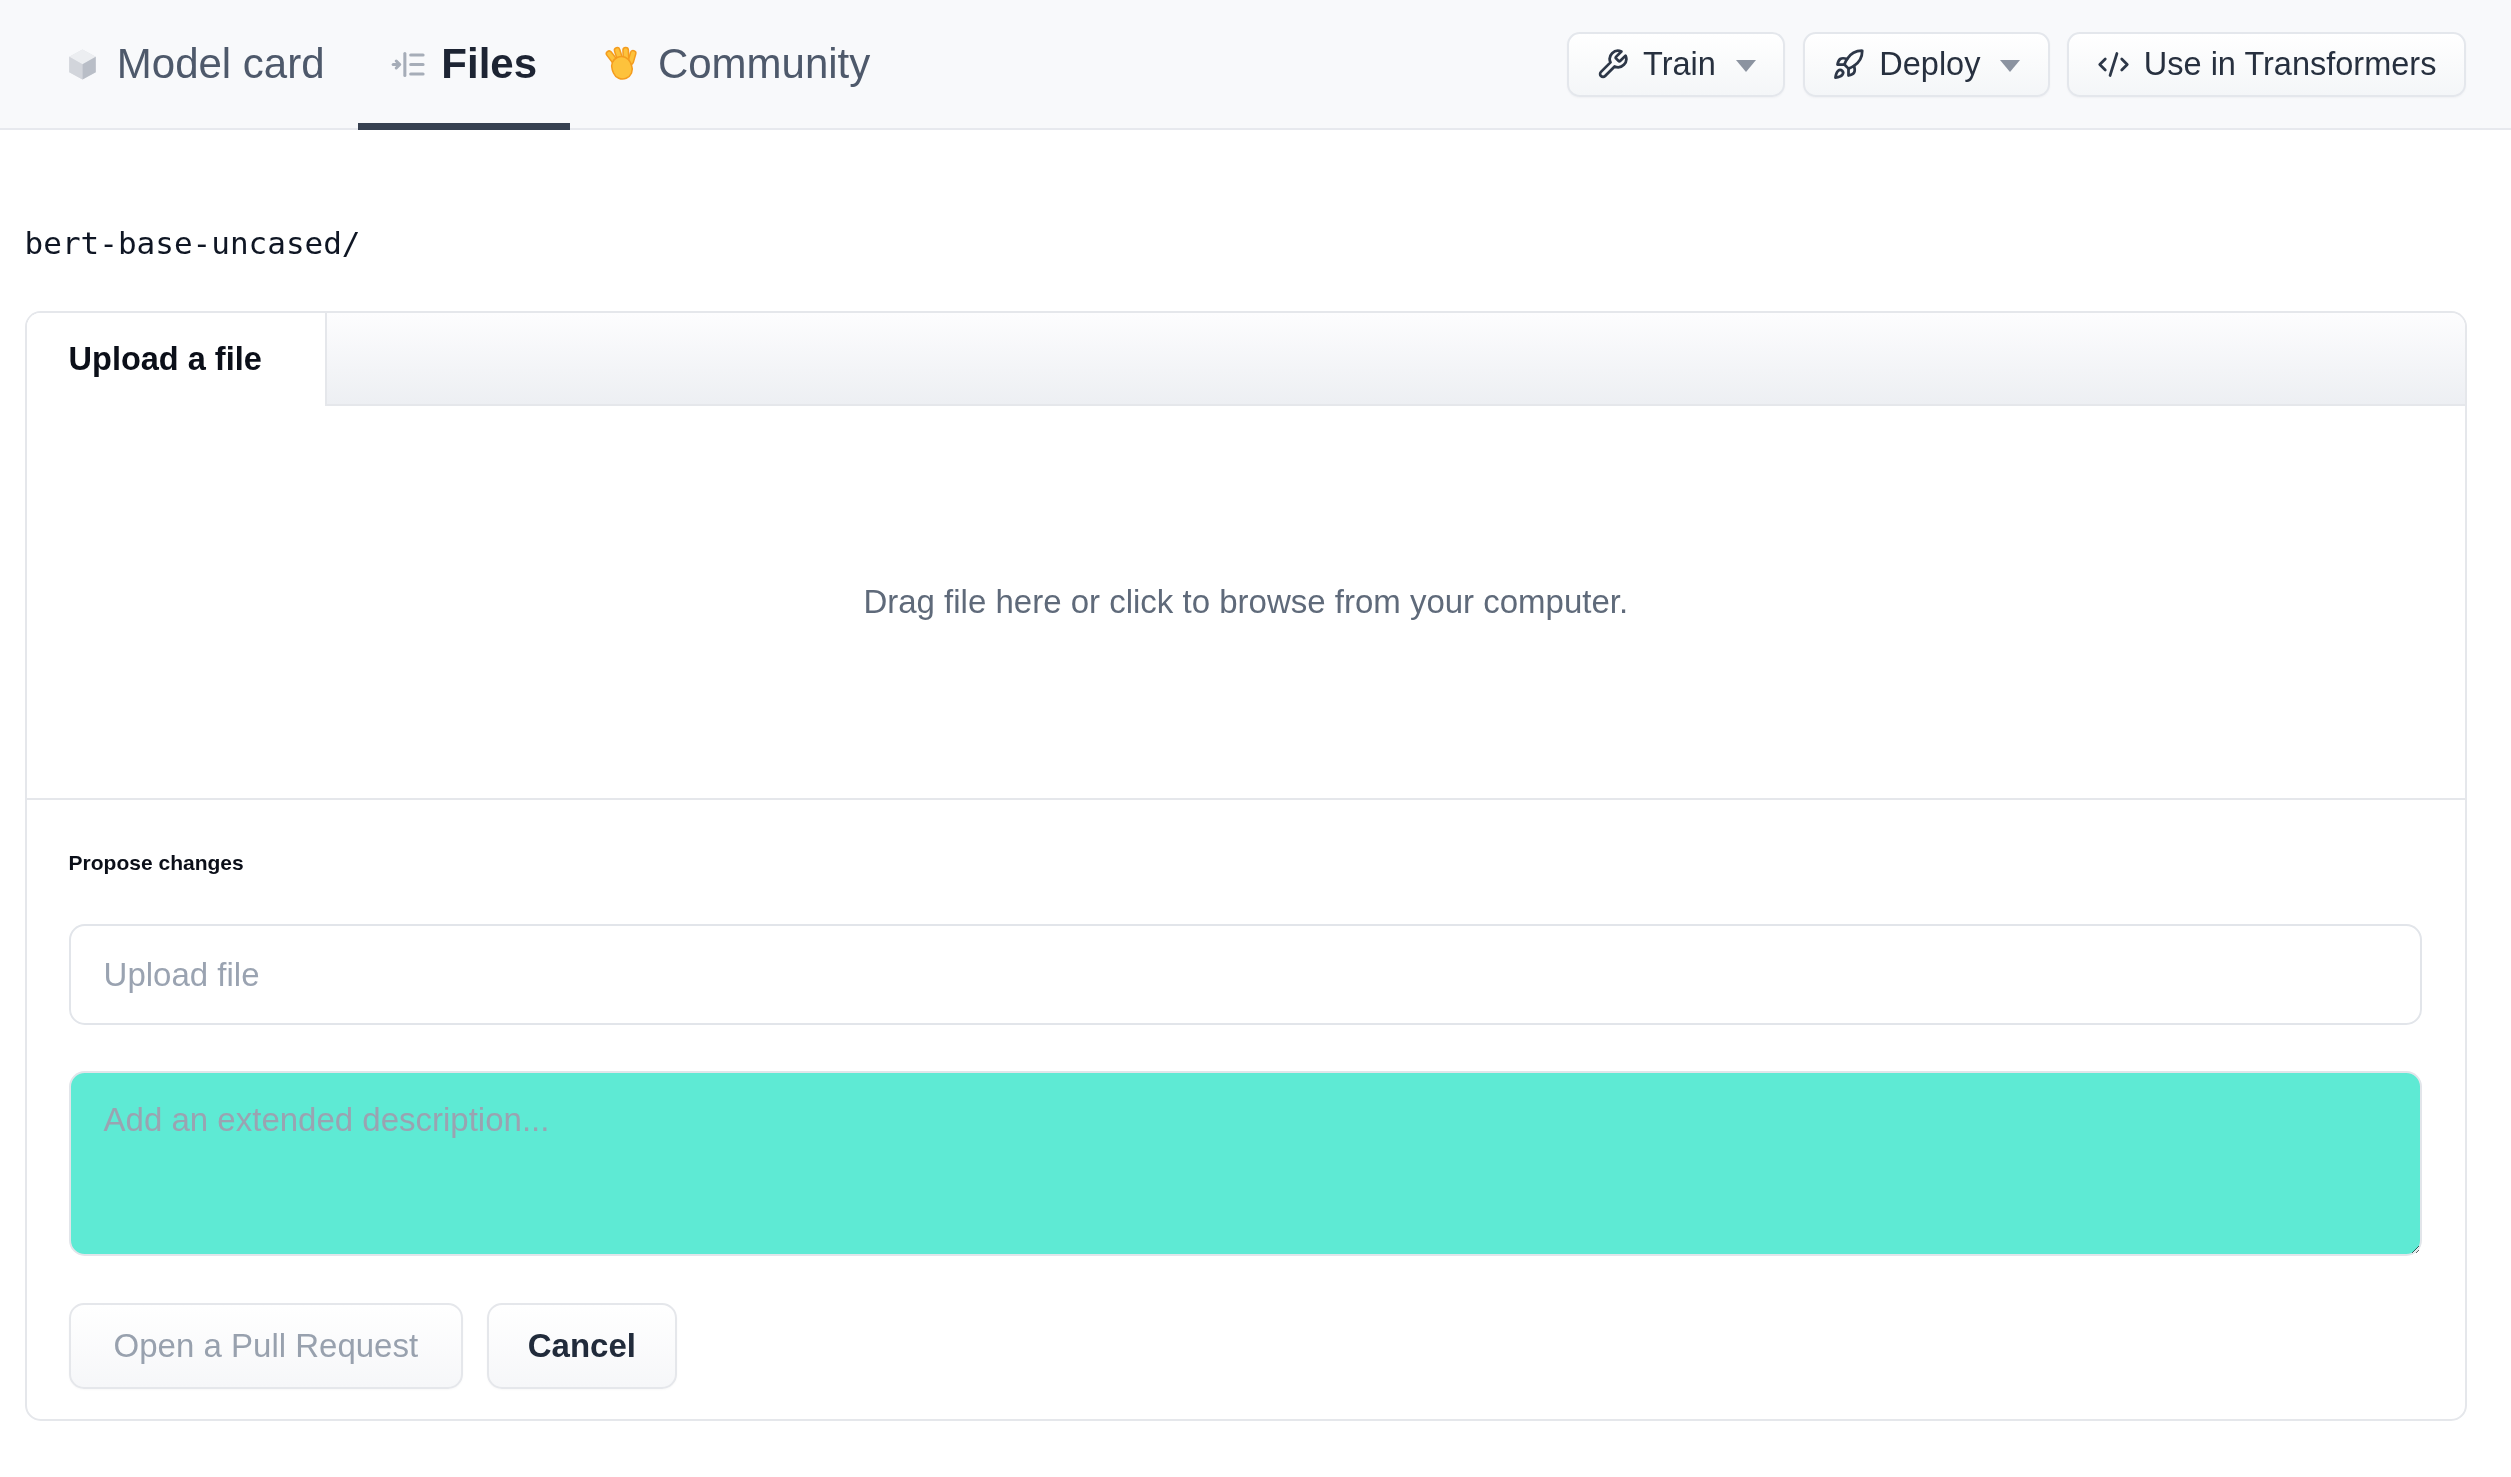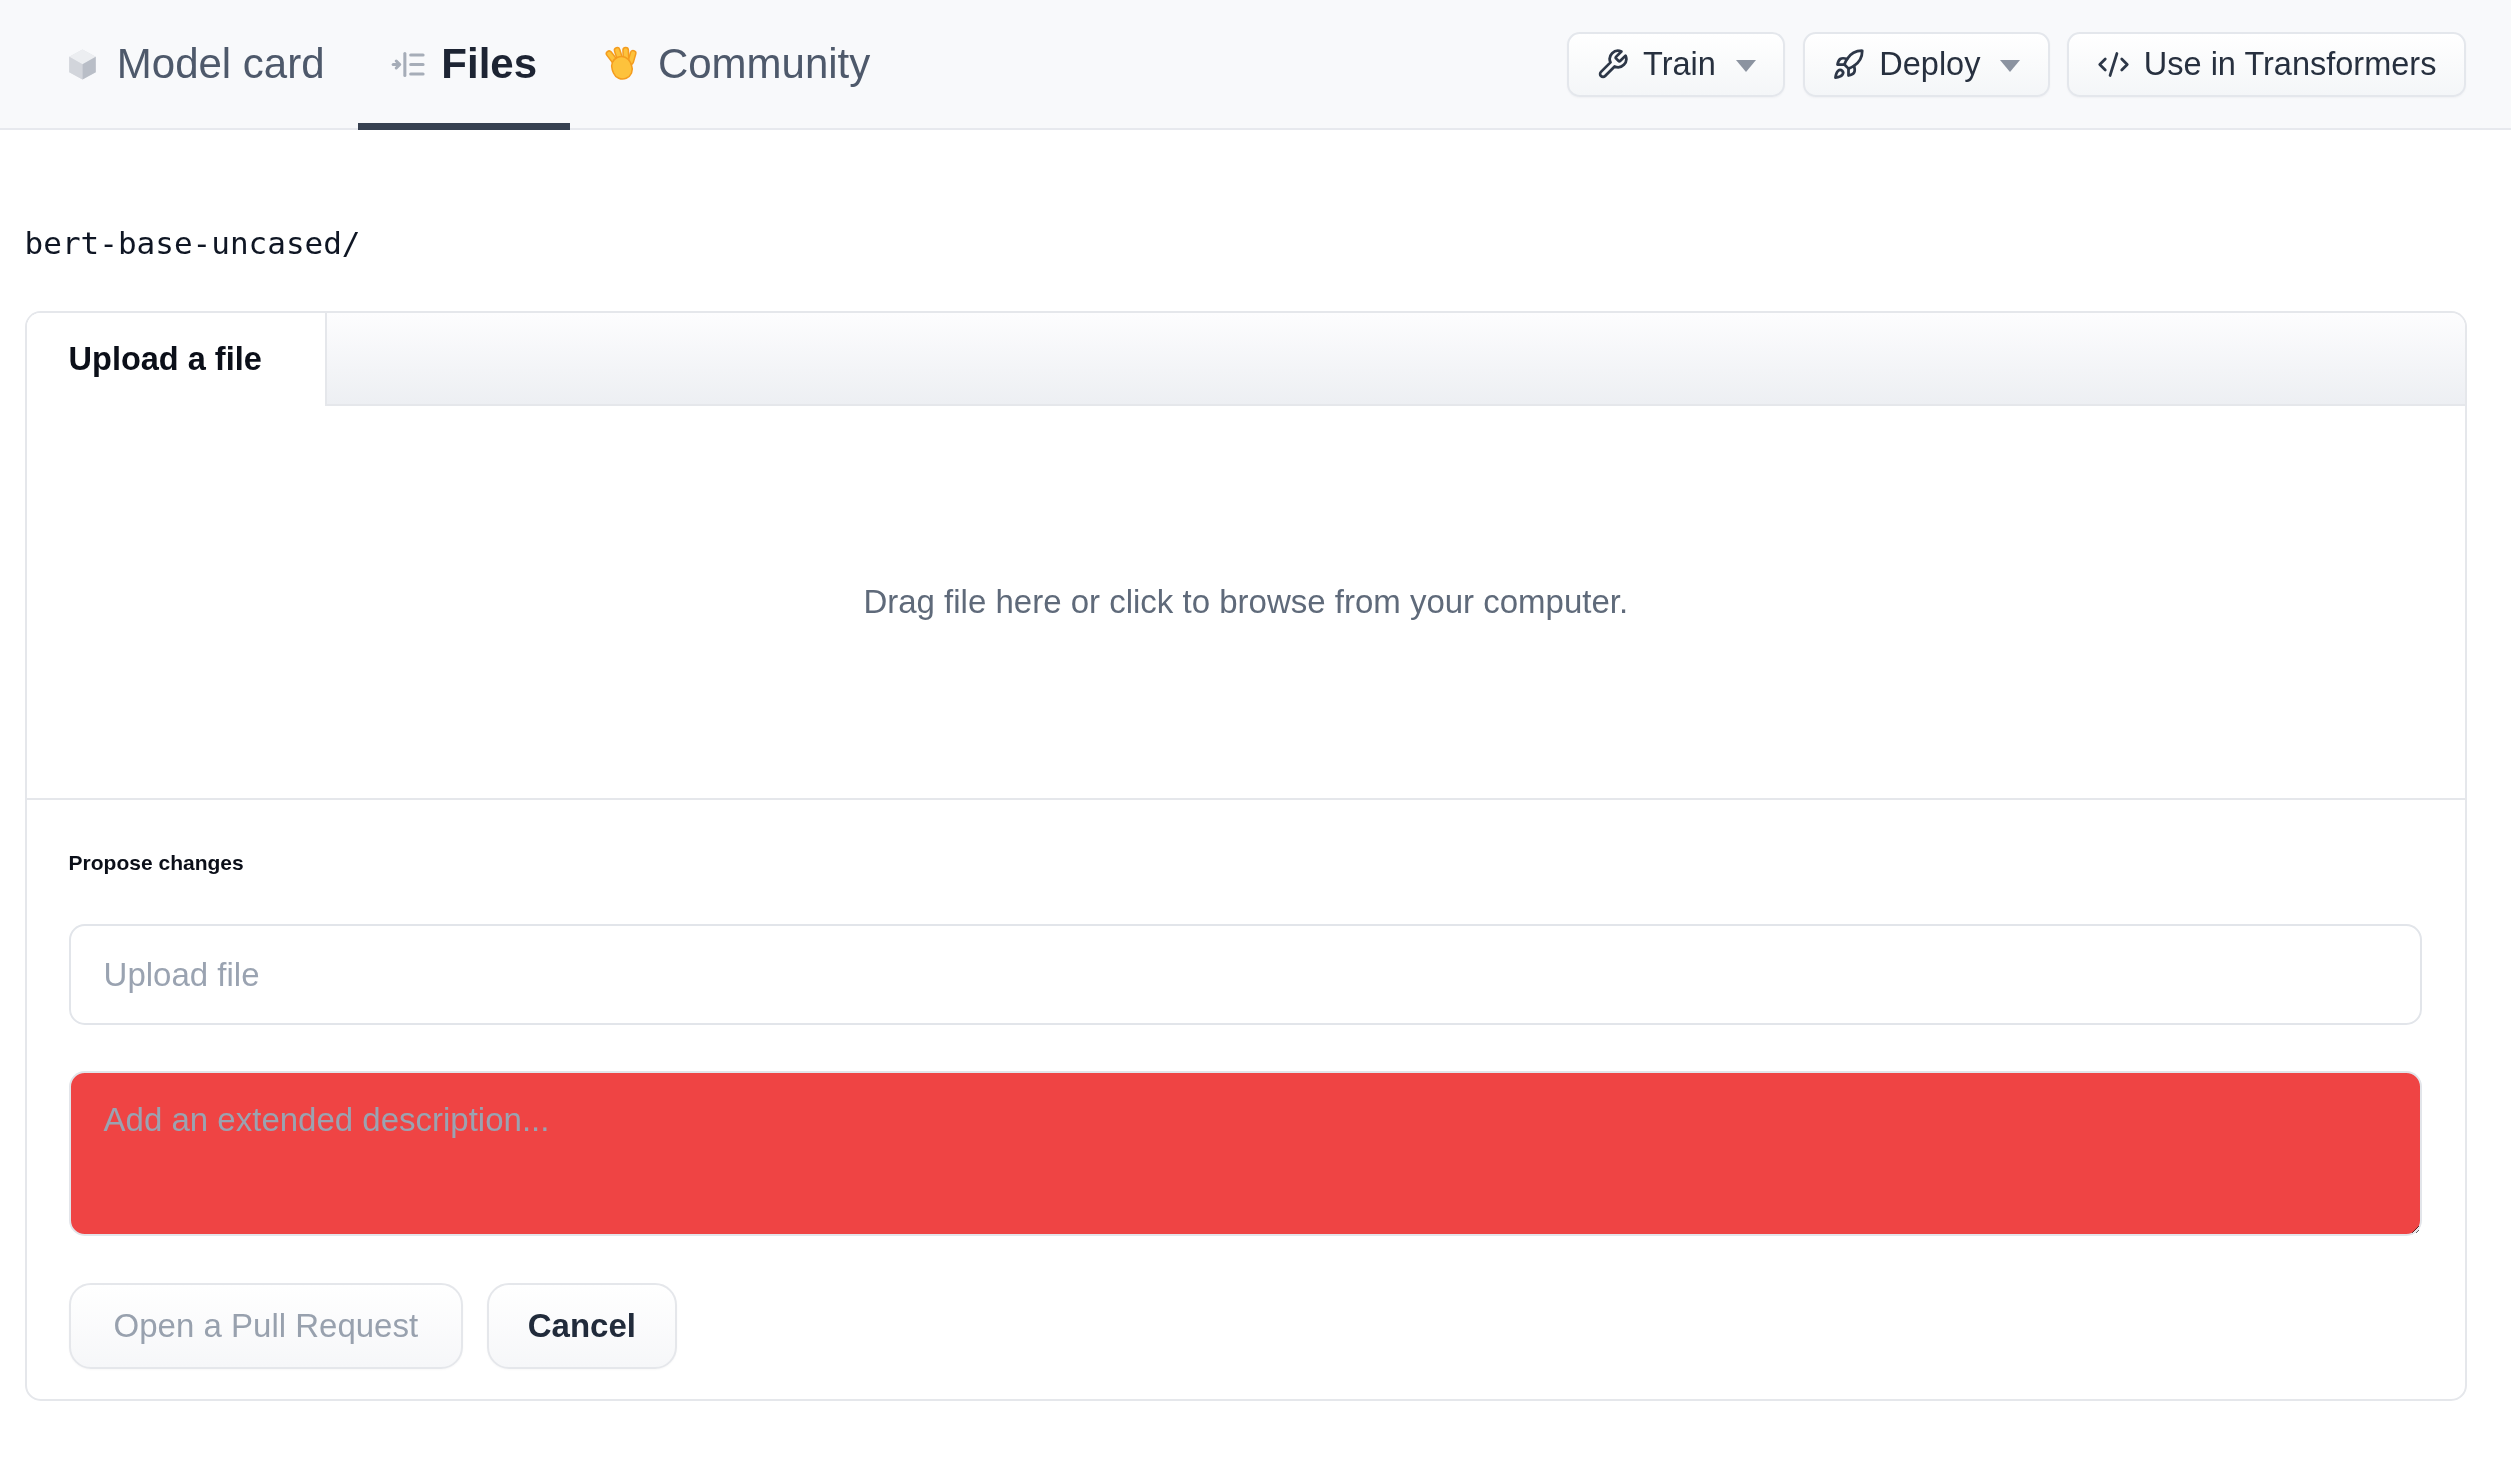--- a/index.html
+++ b/index.html
@@ -67,29 +67,29 @@
   }
   .dropzone span{font-size:33px;color:#5f6a7a;}
   .propose{padding:51px 43px 29.6px 42px;}
   .propose h3{margin:0 0 49px 0;font-size:21px;font-weight:700;color:#0b0f19;}
   .txt-input{
     display:block;box-sizing:border-box;width:100%;height:101px;
     border:2px solid #e2e5ea;border-radius:15.8px;background:#fff;
     padding:0 33px;font-size:33px;color:#111827;font-family:inherit;outline:none;
   }
   .txt-area{
-    display:block;box-sizing:border-box;width:100%;height:165px;margin-top:46px;
-    border:2px solid #e2e5ea;border-radius:15.8px;background:#ef4444;
+    display:block;box-sizing:border-box;width:100%;height:185px;margin-top:46px;
+    border:2px solid #e2e5ea;border-radius:15.8px;background:#5eead4;
     padding:25.6px 33px;font-size:33px;line-height:1.3;color:#111827;
     font-family:inherit;outline:none;resize:both;
   }
   .txt-input::placeholder,.txt-area::placeholder{color:#9aa3b1;opacity:1;}
   .btnrow{display:flex;align-items:center;gap:23.6px;margin-top:47px;}
   .form-btn{
-    box-sizing:border-box;height:86px;border:2px solid #e5e7eb;border-radius:22px;
+    box-sizing:border-box;height:86px;border:2px solid #e5e7eb;border-radius:15px;
     background:linear-gradient(180deg,#ffffff 0%,#f6f7f9 100%);
     box-shadow:0 1px 2px rgba(16,24,40,.03);
     font-size:33px;font-family:inherit;cursor:pointer;display:flex;align-items:center;
   }
   .form-btn.pr{padding:0 43px;color:#98a1ae;}
   .form-btn.cancel{padding:0 39px;color:#212b3b;font-weight:600;}
   svg{display:block;}
 </style>
 </head>
 <body>

